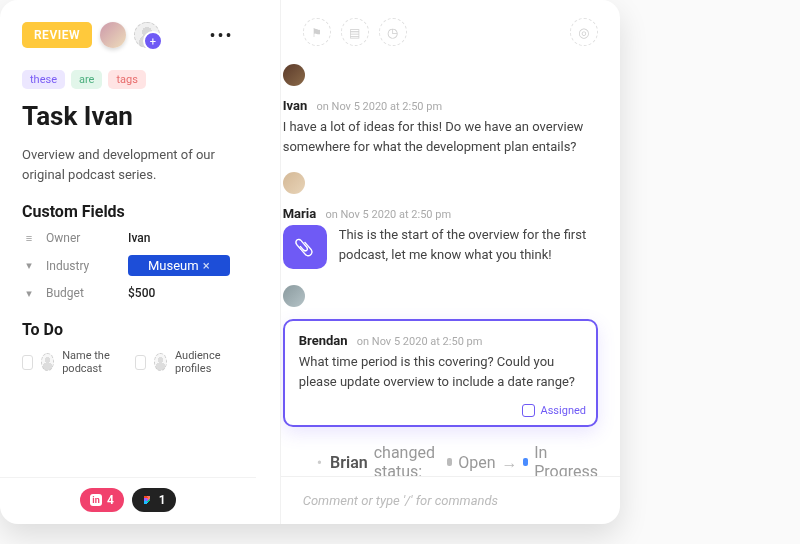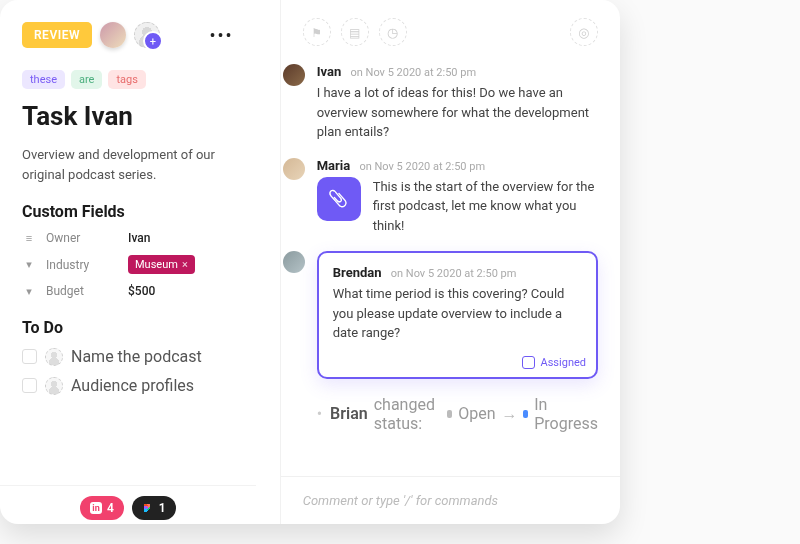--- a/index.html
+++ b/index.html
@@ -71,35 +71,35 @@
   .tag.green{background:#e2f6ea;color:#4caf7e;}
   .tag.red{background:#ffe4e4;color:#e86d6d;}
   h1 { margin-top:12px; font-size:26px; font-weight:700; color:#1b1b1b; }
   .desc { margin-top:14px; font-size:13px; color:#555; line-height:1.5; }
   h3 { margin-top:18px; font-size:16px; font-weight:700; color:#1b1b1b;}
   .fields { margin-top:10px; display:flex; flex-direction:column; gap:10px; font-size:12px;}
   .field-row { display:flex; align-items:center; gap:10px;}
   .field-icon { width:14px; text-align:center; color:#999; font-size:11px;}
   .field-label { color:#888; width:72px;}
   .field-val { color:#222; font-weight:500;}
-  .pill { background:#be185d; color:#fff; font-size:11px; padding:3px 7px; border-radius:4px;}
+  .pill { background:#1d4ed8; color:#fff; font-size:13px; padding:3px 20px; border-radius:4px;}
   .pill-close { margin-left:4px; opacity:.8;}
-  .todo-list { margin-top:10px; display:flex; flex-direction:column; gap:10px; font-size:16px;}
+  .todo-list { margin-top:10px; display:flex; gap:10px; font-size:11px;}
   .todo-item { display:flex; align-items:center; gap:8px; color:#555;}
   .chk { width:15px;height:15px;border:1.5px solid #ddd;border-radius:3px;}
   .person-sm {
     width:18px;height:18px;border-radius:50%;
     border:1px dashed #ccc;
     background:
       radial-gradient(circle at 50% 37%, #ddd 0 3px, transparent 3px),
       radial-gradient(circle at 50% 82%, #ddd 0 5px, transparent 5px),
       #f7f7f7;
   }
   .bottom-pills {
-    position:absolute; left:0; right:0; bottom:4px;
+    position:absolute; left:0; right:0; bottom:12px;
     display:flex; justify-content:center; gap:8px;
     padding:10px 0 0 0;
     background:transparent;
     border-top:1px solid #f2f2f2;
   }
   .count-pill {
     display:flex;align-items:center;gap:5px;
     border-radius:14px;padding:5px 10px;font-size:12px;font-weight:600;color:#fff;
   }
   .count-pill.pink{background:#F1416D;}
@@ -125,21 +125,21 @@
     display:flex;align-items:center;justify-content:center;
     color:#cfcfcf;font-size:13px;cursor:pointer;
   }
   .circ.last{margin-left:auto;}
   .icon-flag::before{content:"⚑";color:#cfcfcf;font-size:12px;}
   .icon-cal::before{content:"▤";color:#cfcfcf;font-size:12px;}
   .icon-clock::before{content:"◷";color:#cfcfcf;font-size:13px;}
   .icon-eye::before{content:"◎";color:#cfcfcf;font-size:13px;}
   
   .comments { flex:1; padding:0 22px 0 2px; overflow:hidden; position:relative;}
-  .comment { display:flex; gap:12px; margin-bottom:16px;}
+  .comment { display:flex; gap:12px; margin-bottom:16px;flex-direction:column;}
   .av-sm { width:22px;height:22px;border-radius:50%;flex-shrink:0;}
   .av1{background:linear-gradient(135deg,#5b3a2a,#8b6b4a);}
   .av2{background:linear-gradient(135deg,#d4b896,#e8d4b8);}
   .av3{background:linear-gradient(135deg,#8a9a9e,#b5c3c7);}
   .c-body { flex:1; }
   .c-head { font-size:13px; margin-bottom:4px;}
   .c-author { font-weight:700; color:#222;}
   .c-time { color:#aaa; font-size:11px; margin-left:6px;}
   .c-text { font-size:13px; color:#444; line-height:1.5;}
   .c-flex { display:flex; gap:12px; align-items:flex-start;}

